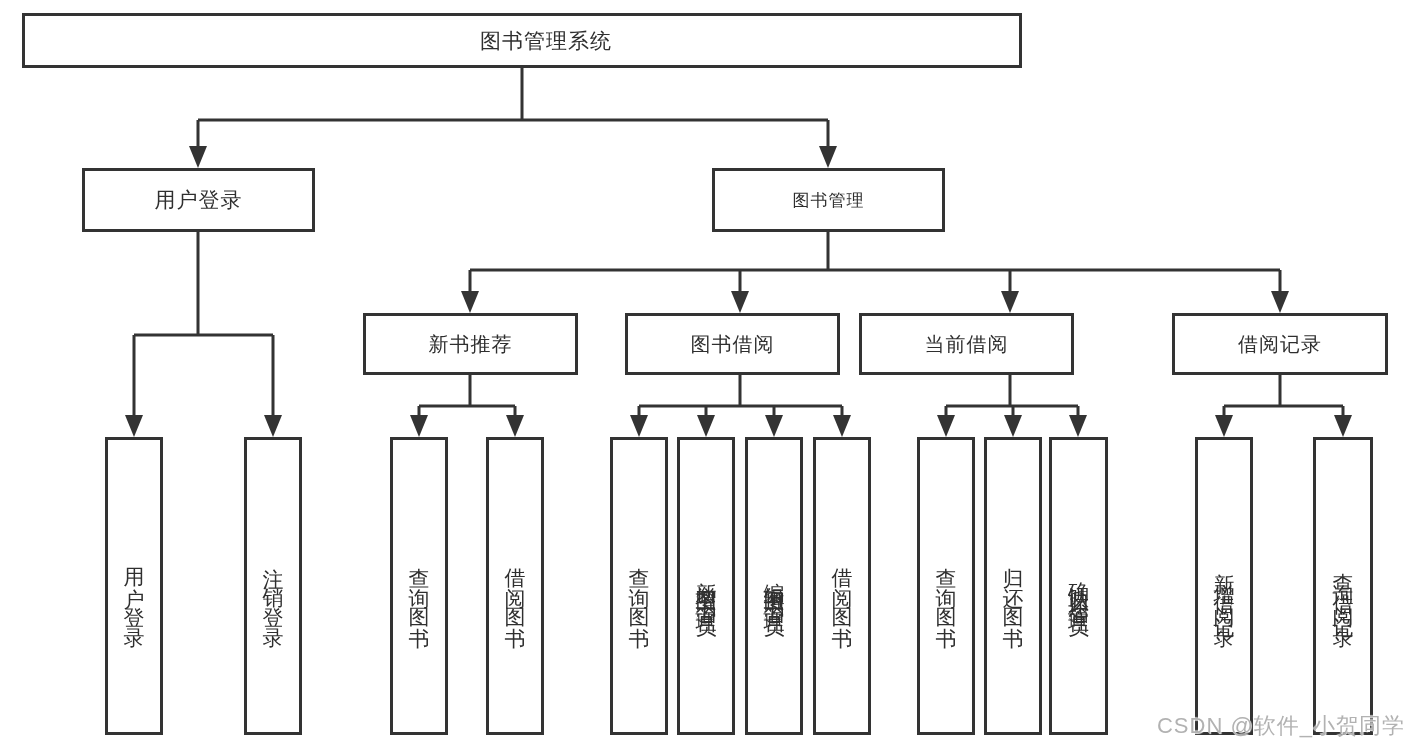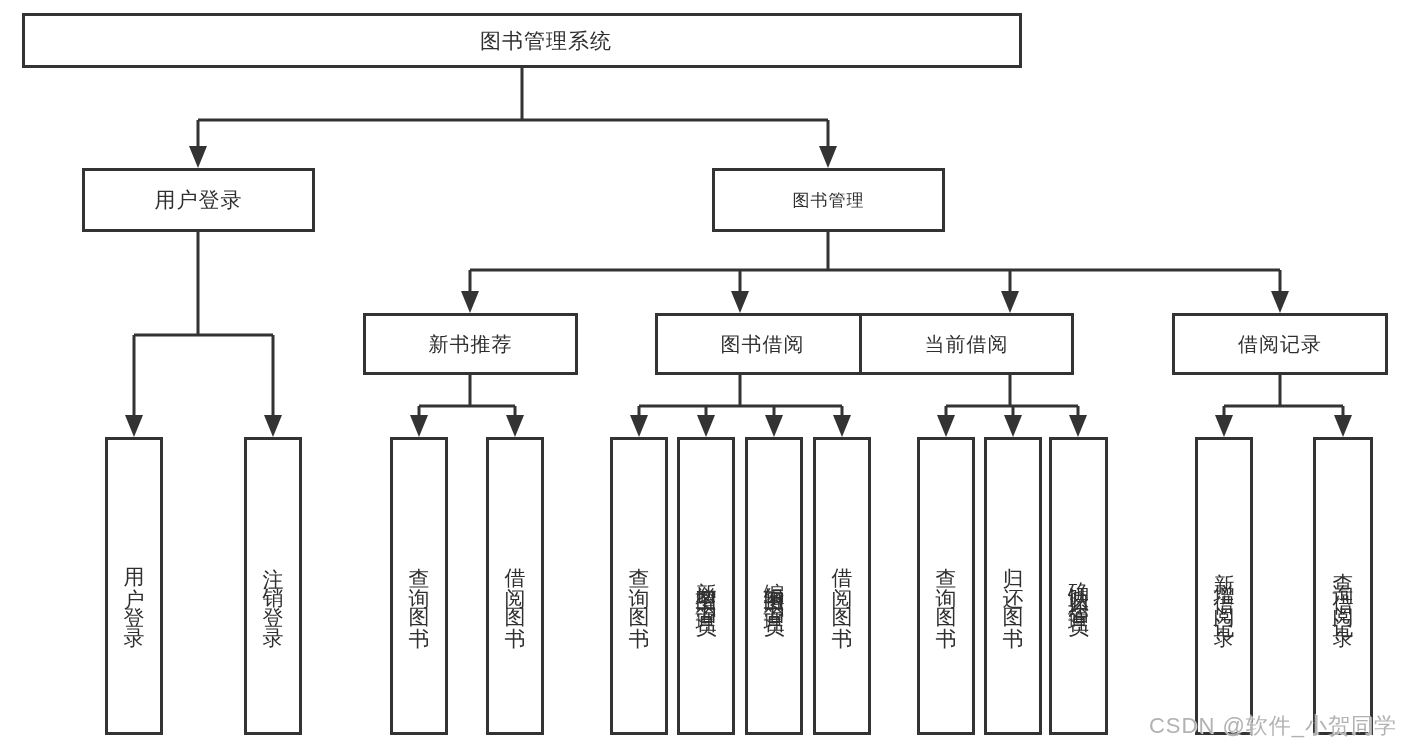--- a/index.html
+++ b/index.html
@@ -27,41 +27,41 @@
     justify-content: center;
     font-size: 20px;
     font-weight: 500;
     letter-spacing: 1px;
     color: #2f2f2f;
   }
   .root  { left: 22px;  top: 13px;  width: 1000px; height: 55px; font-size: 21px; padding-left: 48px; }
   .lvl2a { left: 82px;  top: 168px; width: 233px;  height: 64px; font-size: 21px; }
   .lvl2b { left: 712px; top: 168px; width: 233px;  height: 64px; font-size: 17px; }
   .l3 { top: 313px; width: 215px; height: 62px; }
-  .l3a { left: 363px; }  .l3b { left: 655px; }  .l3c { left: 859px; text-align: center; }  .l3d { left: 1172px; width: 216px; }
+  .l3a { left: 363px; }  .l3b { left: 625px; }  .l3c { left: 859px; text-align: center; }  .l3d { left: 1172px; width: 216px; }
   .vbox { top: 437px; width: 58px; height: 298px; }
   .vbox > span {
     writing-mode: vertical-rl;
     text-orientation: mixed;
     font-size: 21px;
     white-space: nowrap;
   }
   .ls-wide  > span { letter-spacing: 20px; margin-top: 10px; }
   .ls-mid   > span { letter-spacing: 11px; margin-top: 6px; }
   .ls-tight > span { letter-spacing: 5px;  margin-top: 3px; }
   .v1  { left: 105px; }  .v2  { left: 244px; }
   .v3  { left: 390px; }  .v4  { left: 486px; }
   .v5  { left: 610px; }  .v6  { left: 677px; }
   .v7  { left: 745px; }  .v8  { left: 813px; }
   .v9  { left: 917px; }  .v10 { left: 984px; }
   .v11 { left: 1049px; width: 59px; }
   .v12 { left: 1195px; } .v13 { left: 1313px; width: 60px; }
   .watermark {
     position: absolute;
-    right: 8px;
+    right: 0;
     top: 711px;
     font-size: 22px;
     color: #b2b2b2;
     letter-spacing: 1px;
     z-index: 5;
     text-shadow: 1px 1px 1px rgba(255,255,255,0.9), -1px -1px 1px rgba(255,255,255,0.7);
     white-space: nowrap;
   }
 </style>
 </head>

